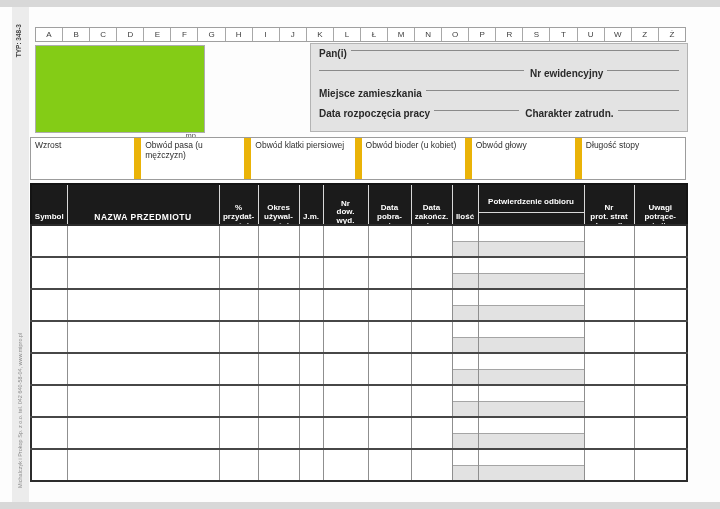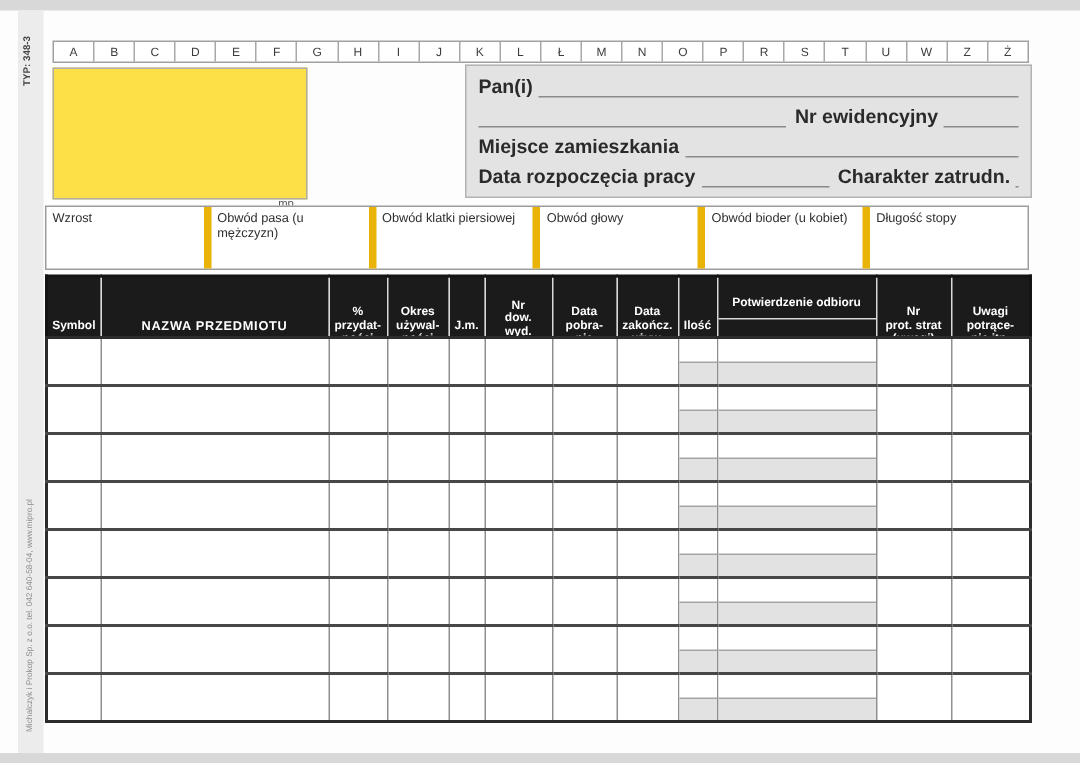--- a/index.html
+++ b/index.html
@@ -19,49 +19,49 @@
 
   
   .alphabet { position:absolute; left:35px; top:27px; width:651px; height:15px;
     display:flex; border:1px solid #a0a0a0; background:#fff; }
   .acell { flex:1; border-right:1px solid #a8a8a8; font-size:8px; color:#3c3c3c;
     text-align:center; line-height:13px; }
   .acell:last-child { border-right:none; }
 
   
   .stamp-box { position:absolute; left:35px; top:45px; width:170px; height:88px;
-    background:#fde047; border:1px solid #adadad; }
+    background:#84cc16; border:1px solid #adadad; }
   .mp-wrap { position:absolute; right:6px; bottom:-8px; display:flex; align-items:flex-end; }
   .mp-dash { width:22px; border-bottom:1px dashed #9a9a9a; height:6px; margin-right:2px; }
   .mp-text { font-size:7.5px; color:#555; }
 
   
   .title-block { position:absolute; left:208px; top:40px; width:99px; height:92px;
     background:#191919; color:#fff; padding:3px 4px 5px 4px; display:flex; flex-direction:column; }
   .t1 { font-size:24px; font-weight:bold; text-align:center; letter-spacing:0.5px; line-height:26px; }
   .t2 { font-size:12.5px; font-weight:bold; text-align:center; letter-spacing:0.2px; line-height:15px; }
   .nr-row { display:flex; align-items:center; margin-top:3px; }
   .nr-label { font-size:15px; font-weight:bold; margin:0 4px 0 2px; }
   .nr-box { flex:1; height:24px; background:#fff; }
 
   
   .info-panel { position:absolute; left:310px; top:43px; width:378px; height:89px;
     background:#e3e3e3; border:1px solid #b3b3b3; padding:4px 8px 6px 8px;
     display:flex; flex-direction:column; justify-content:space-between; }
-  .iline { display:flex; align-items:flex-end; height:17px; font-size:13px; font-weight:600; color:#2a2a2a; }
+  .iline { display:flex; height:17px; font-size:10px; font-weight:600; color:#2a2a2a; }
   .iline .lbl { white-space:nowrap; padding-right:4px; }
   .iline .lbl.mid { padding-left:6px; }
   .fill { flex:1; border-bottom:1px solid #8a8a8a; height:3px; }
   .fill.fixed55 { flex:0 0 205px; }
   .fill.fixed30 { flex:0 0 85px; }
 
   
   .meas { position:absolute; left:30px; top:137px; width:656px; height:43px;
     display:flex; border:1px solid #9c9c9c; background:#fff; }
-  .meas-cell { flex:1; border-right:5px solid #eab308; font-size:8.5px; color:#2e2e2e;
+  .meas-cell { flex:1; border-right:7px solid #eab308; font-size:8.5px; color:#2e2e2e;
     padding:2px 4px; }
   .meas-cell:last-child { border-right:none; }
 
   
   table { border-collapse:collapse; table-layout:fixed; width:656px; }
   .hdr-table { position:absolute; left:30px; top:183px; }
   .hdr-table th { background:#1b1b1b; color:#fff; border:1px solid #d8d8d8;
     font-size:8px; font-weight:bold; text-align:center; vertical-align:middle;
     white-space:pre-line; line-height:1.12; height:39px; padding:1px; }
   .hdr-table { border:2px solid #141414; }
@@ -145,22 +145,22 @@
       <span class="fill fixed30"></span>
       <span class="lbl mid">Charakter zatrudn.</span>
       <span class="fill"></span>
     </div>
   </div>
 
   <div class="meas" id="measurements-row">
       <div class="meas-cell">Wzrost</div>
       <div class="meas-cell">Obwód pasa (u mężczyzn)</div>
       <div class="meas-cell">Obwód klatki piersiowej</div>
+      <div class="meas-cell">Obwód bioder (u kobiet)</div>
       <div class="meas-cell">Obwód głowy</div>
-      <div class="meas-cell">Obwód bioder (u kobiet)</div>
       <div class="meas-cell">Długość stopy</div>
     </div>
 
   <table class="hdr-table">
     <colgroup id="hdr-cols">
         <col style="width: 36px;">
         <col style="width: 152px;">
         <col style="width: 39px;">
         <col style="width: 41px;">
         <col style="width: 24px;">

